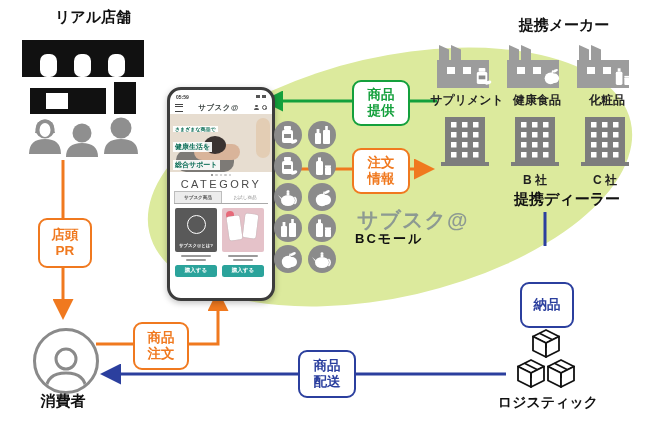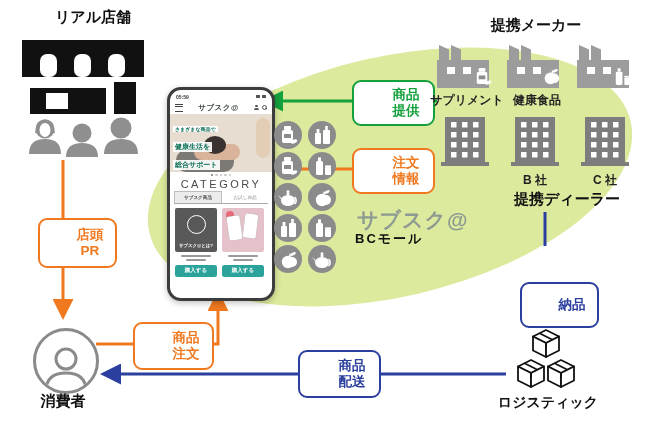--- a/index.html
+++ b/index.html
@@ -9,21 +9,21 @@
   
   #ellipse{left:143px;top:57px;width:494px;height:240px;border-radius:50%;
            background:#dcea9d;transform:rotate(-13deg);}
   
   #wires{left:0;top:0;width:650px;height:426px;pointer-events:none;}
   
   .h-title{font-weight:bold;font-size:15px;color:#111;text-align:center;white-space:nowrap;}
   .small-label{font-size:12px;font-weight:bold;color:#222;text-align:center;white-space:nowrap;}
   
   .flow-box{background:#fff;border-radius:9px;display:flex;align-items:center;justify-content:center;
-            font-weight:bold;font-size:13.5px;line-height:1.2;text-align:center;white-space:pre-line;padding-left:25px;}
+            font-weight:bold;font-size:13.5px;line-height:1.2;text-align:center;white-space:pre-line;}
   .fb-orange{border:2.5px solid #f0791f;color:#f0791f;}
   .fb-green{border:2.5px solid #14a03c;color:#14a03c;}
   .fb-blue{border:2.5px solid #2b3f9e;color:#2b3f9e;}
   
   .consumer-circle{width:60px;height:60px;border-radius:50%;border:3px solid #8a8a8a;background:#fff;
                    display:flex;align-items:flex-end;justify-content:center;overflow:hidden;}
   
   .mall-top{font-size:21px;font-weight:bold;color:#8d9a92;letter-spacing:1px;}
   .mall-bottom{font-size:13px;font-weight:bold;color:#111;letter-spacing:2px;}
   
@@ -343,37 +343,38 @@
   </svg>
 
   <div class="abs flow-box fb-green" style="left:352px;top:80px;width:54px;height:42px;">商品
 提供</div>
   <div class="abs flow-box fb-orange" style="left:352px;top:148px;width:54px;height:42px;">注文
 情報</div>
 
   <div class="abs mall-top" style="left:357px;top:206px;">サブスク@</div>
   <div class="abs mall-bottom" style="left:355px;top:230px;">BCモール</div>
 
-  <div class="abs h-title" style="left:486px;top:16px;width:100px;">提携メーカー</div>
+  <div class="abs h-title" style="left:514px;top:16px;width:100px;">提携メーカー</div>
   <svg class="abs" style="left:436px;top:40px;" width="200" height="50">
     <g>
         <use href="#sym-factory"></use>
         <use href="#ic-pill-jar" transform="translate(37,26) scale(0.95)"></use>
       </g>
     <g transform="translate(70,0)">
         <use href="#sym-factory"></use>
         <use href="#ic-apple" transform="translate(36,26) scale(0.95)"></use>
       </g>
     <g transform="translate(140,0)">
         <use href="#sym-factory"></use>
         <use href="#ic-cosmetics" transform="translate(36,26) scale(0.95)"></use>
       </g>
   </svg>
   <div class="abs small-label" style="left:425px;top:92px;width:84px;">サプリメント</div>
   <div class="abs small-label" style="left:495px;top:92px;width:84px;">健康食品</div>
+  <div class="abs small-label" style="left:565px;top:92px;width:84px;">化粧品</div>
 
   <svg class="abs" style="left:441px;top:117px;" width="200" height="50">
     <use href="#sym-building"></use>
     <use href="#sym-building" x="70"></use>
     <use href="#sym-building" x="140"></use>
   </svg>
   <div class="abs small-label" style="left:493px;top:172px;width:84px;">B 社</div>
   <div class="abs small-label" style="left:563px;top:172px;width:84px;">C 社</div>
   <div class="abs h-title" style="left:512px;top:190px;width:110px;">提携ディーラー</div>
 

